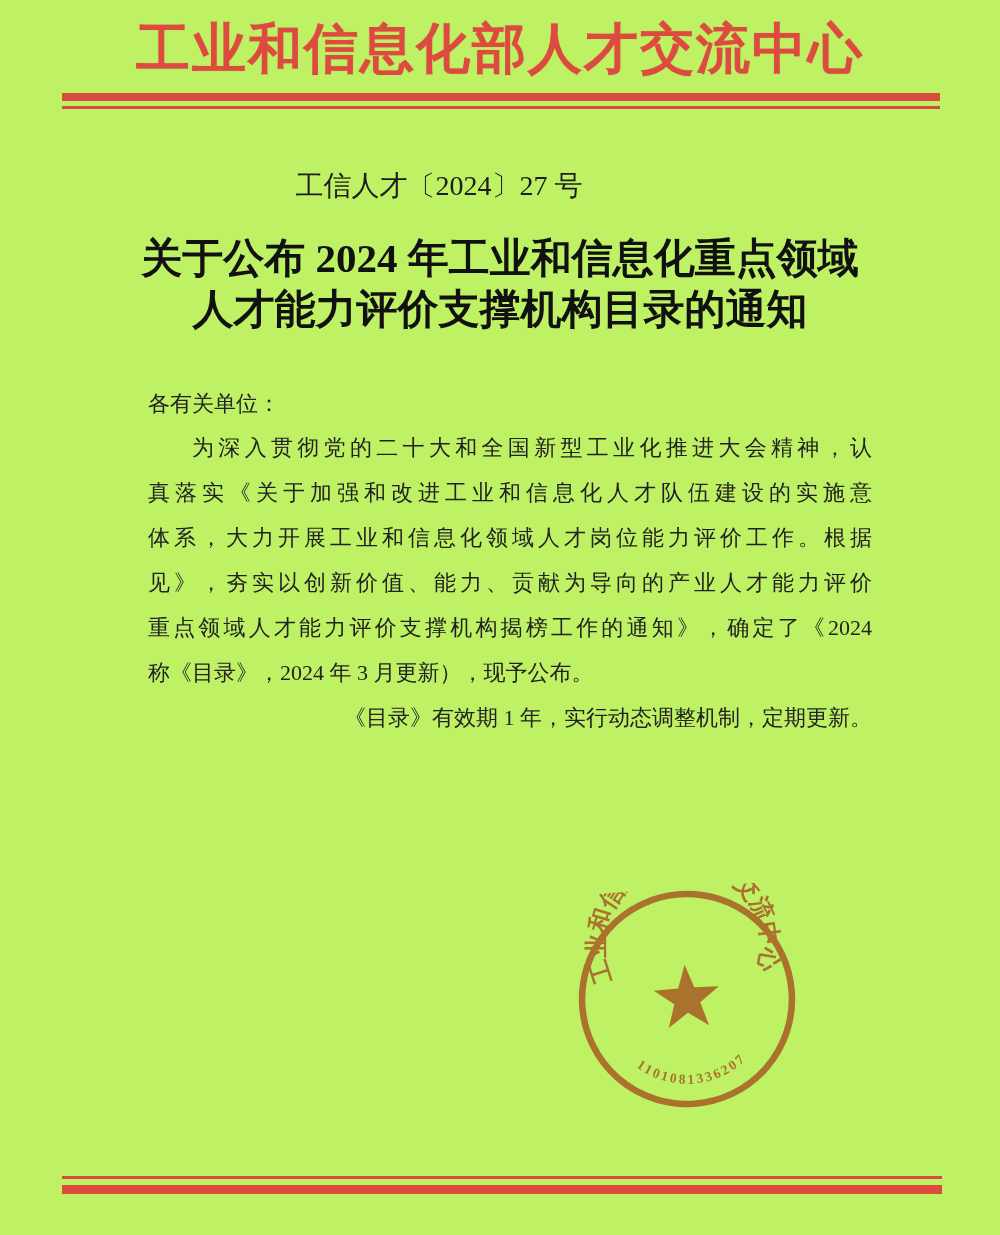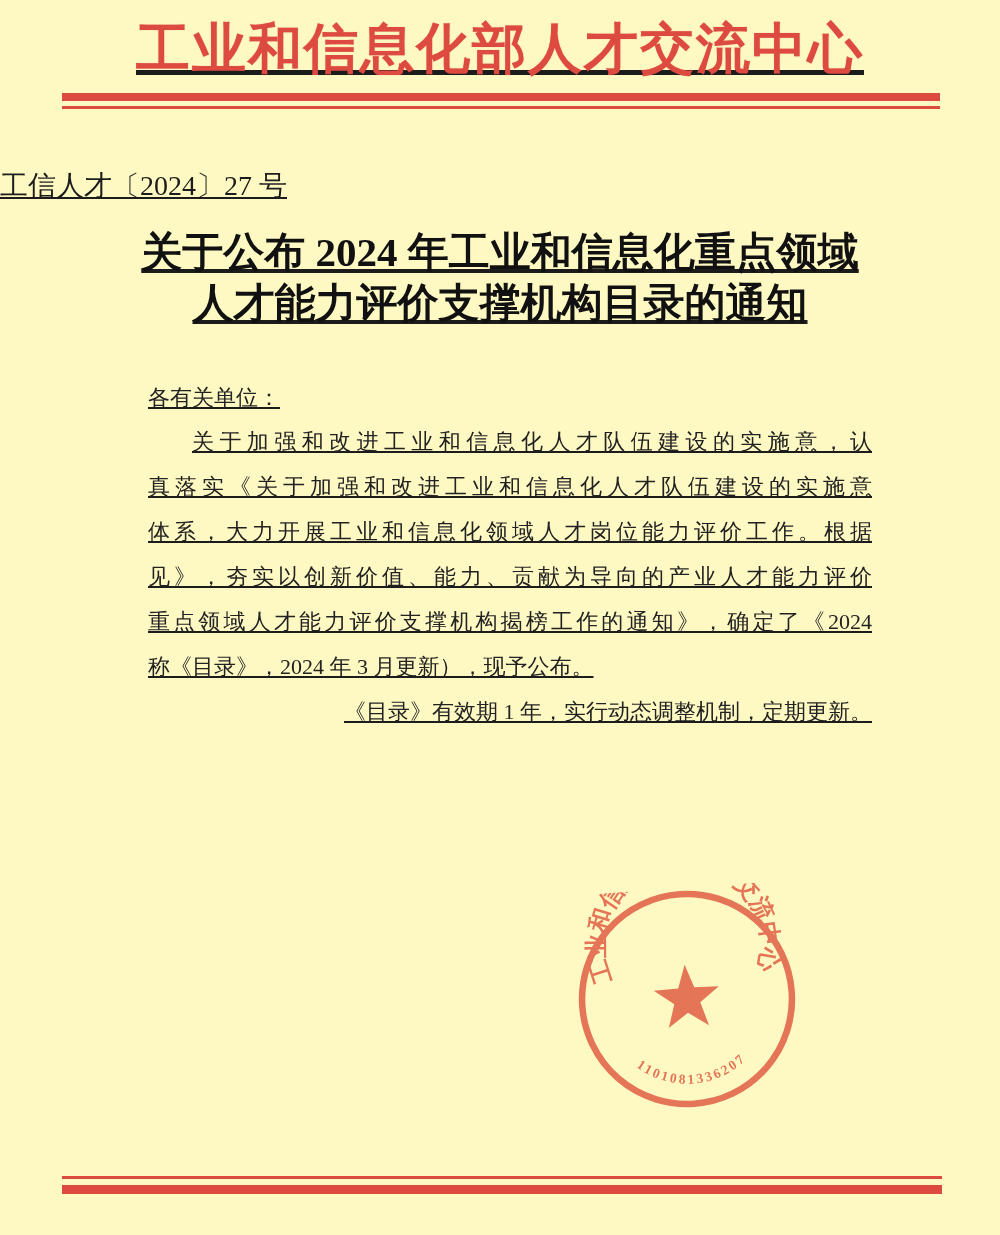--- a/index.html
+++ b/index.html
@@ -1,40 +1,39 @@
 <!DOCTYPE html>
 <html><head>
 <meta charset="utf-8">
 <style>
   html,body{margin:0;padding:0;background:#e8e8e8;}
   .page{
     position:relative;width:1000px;height:1235px;margin:0 auto;
-    background:#fef9c3;overflow:hidden;
+    background:#bef264;overflow:hidden;
     font-family:"Liberation Serif","DejaVu Serif",serif;
     color:#1c1c1c;
-    text-decoration:underline;
   }
   
   .org-name{
     margin-top:18px;text-align:center;
     font-size:54px;line-height:62px;font-weight:bold;
     color:#dd4a40;letter-spacing:2px;
     text-shadow:0 0 1px rgba(221,74,64,.55);
   }
   .rule{margin-left:62px;margin-right:60px;background:#dd4a40;}
   .rule-thick-top{margin-top:13px;height:8px;}
   .rule-thin-top{margin-top:5px;height:3px;}
   
   .doc-number{
     margin-top:60px;margin-right:122px;
-    text-align:left;font-size:28px;line-height:34px;
+    text-align:center;font-size:28px;line-height:34px;
   }
   
   .doc-title{
-    margin-top:24px;text-align:center;
+    margin-top:30px;text-align:center;
     font-size:41px;line-height:51px;font-weight:bold;color:#111;
   }
   
   .content{margin:0 128px 0 148px;font-size:22px;color:#222;}
   .salutation{margin-top:48px;line-height:42px;}
   .bodyline{
     line-height:45px;
     text-align:justify;text-align-last:justify;text-justify:inter-character;
   }
   .bodyline.first{text-indent:2em;}
@@ -67,21 +66,21 @@
   <div class="doc-number">工信人才〔2024〕27 号</div>
 
   <div class="doc-title">
     <div>关于公布 2024 年工业和信息化重点领域</div>
     <div>人才能力评价支撑机构目录的通知</div>
   </div>
 
   <div class="content">
     <div class="salutation">各有关单位：</div>
 
-    <div class="bodyline first">关于加强和改进工业和信息化人才队伍建设的实施意，认</div>
+    <div class="bodyline first">为深入贯彻党的二十大和全国新型工业化推进大会精神，认</div>
     <div class="bodyline">真落实《关于加强和改进工业和信息化人才队伍建设的实施意</div>
     <div class="bodyline">体系，大力开展工业和信息化领域人才岗位能力评价工作。根据</div>
     <div class="bodyline">见》，夯实以创新价值、能力、贡献为导向的产业人才能力评价</div>
     <div class="bodyline">重点领域人才能力评价支撑机构揭榜工作的通知》，确定了《2024</div>
     <div class="bodyline last">称《目录》，2024 年 3 月更新），现予公布。</div>
 
     <div class="para2">《目录》有效期 1 年，实行动态调整机制，定期更新。</div>
 
   </div>
 

